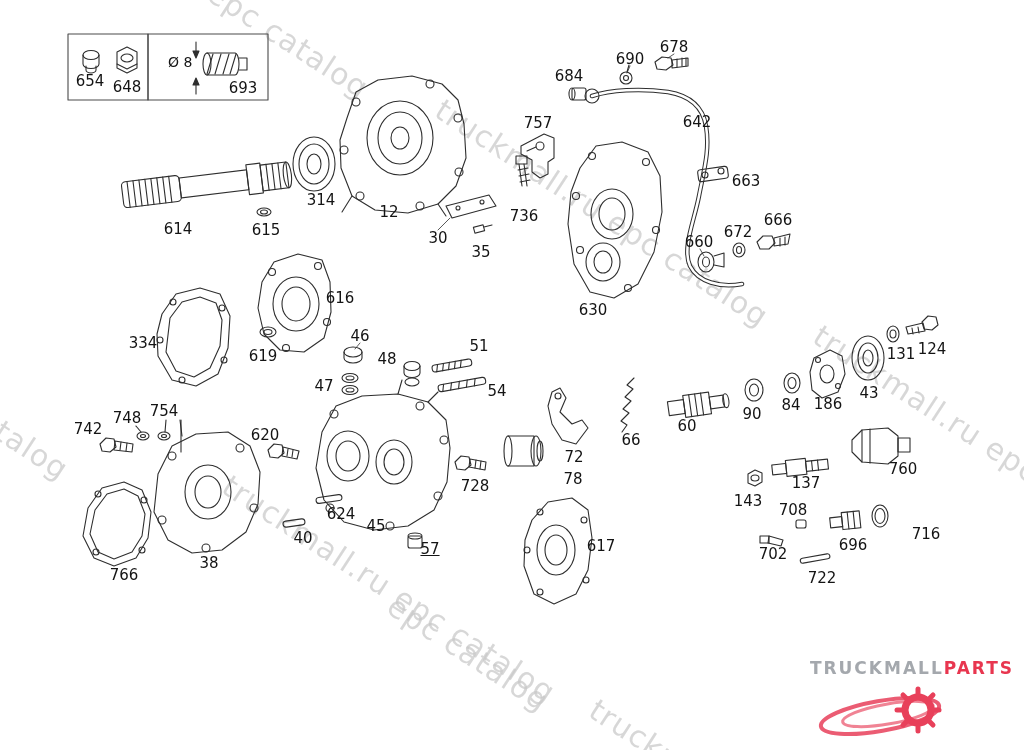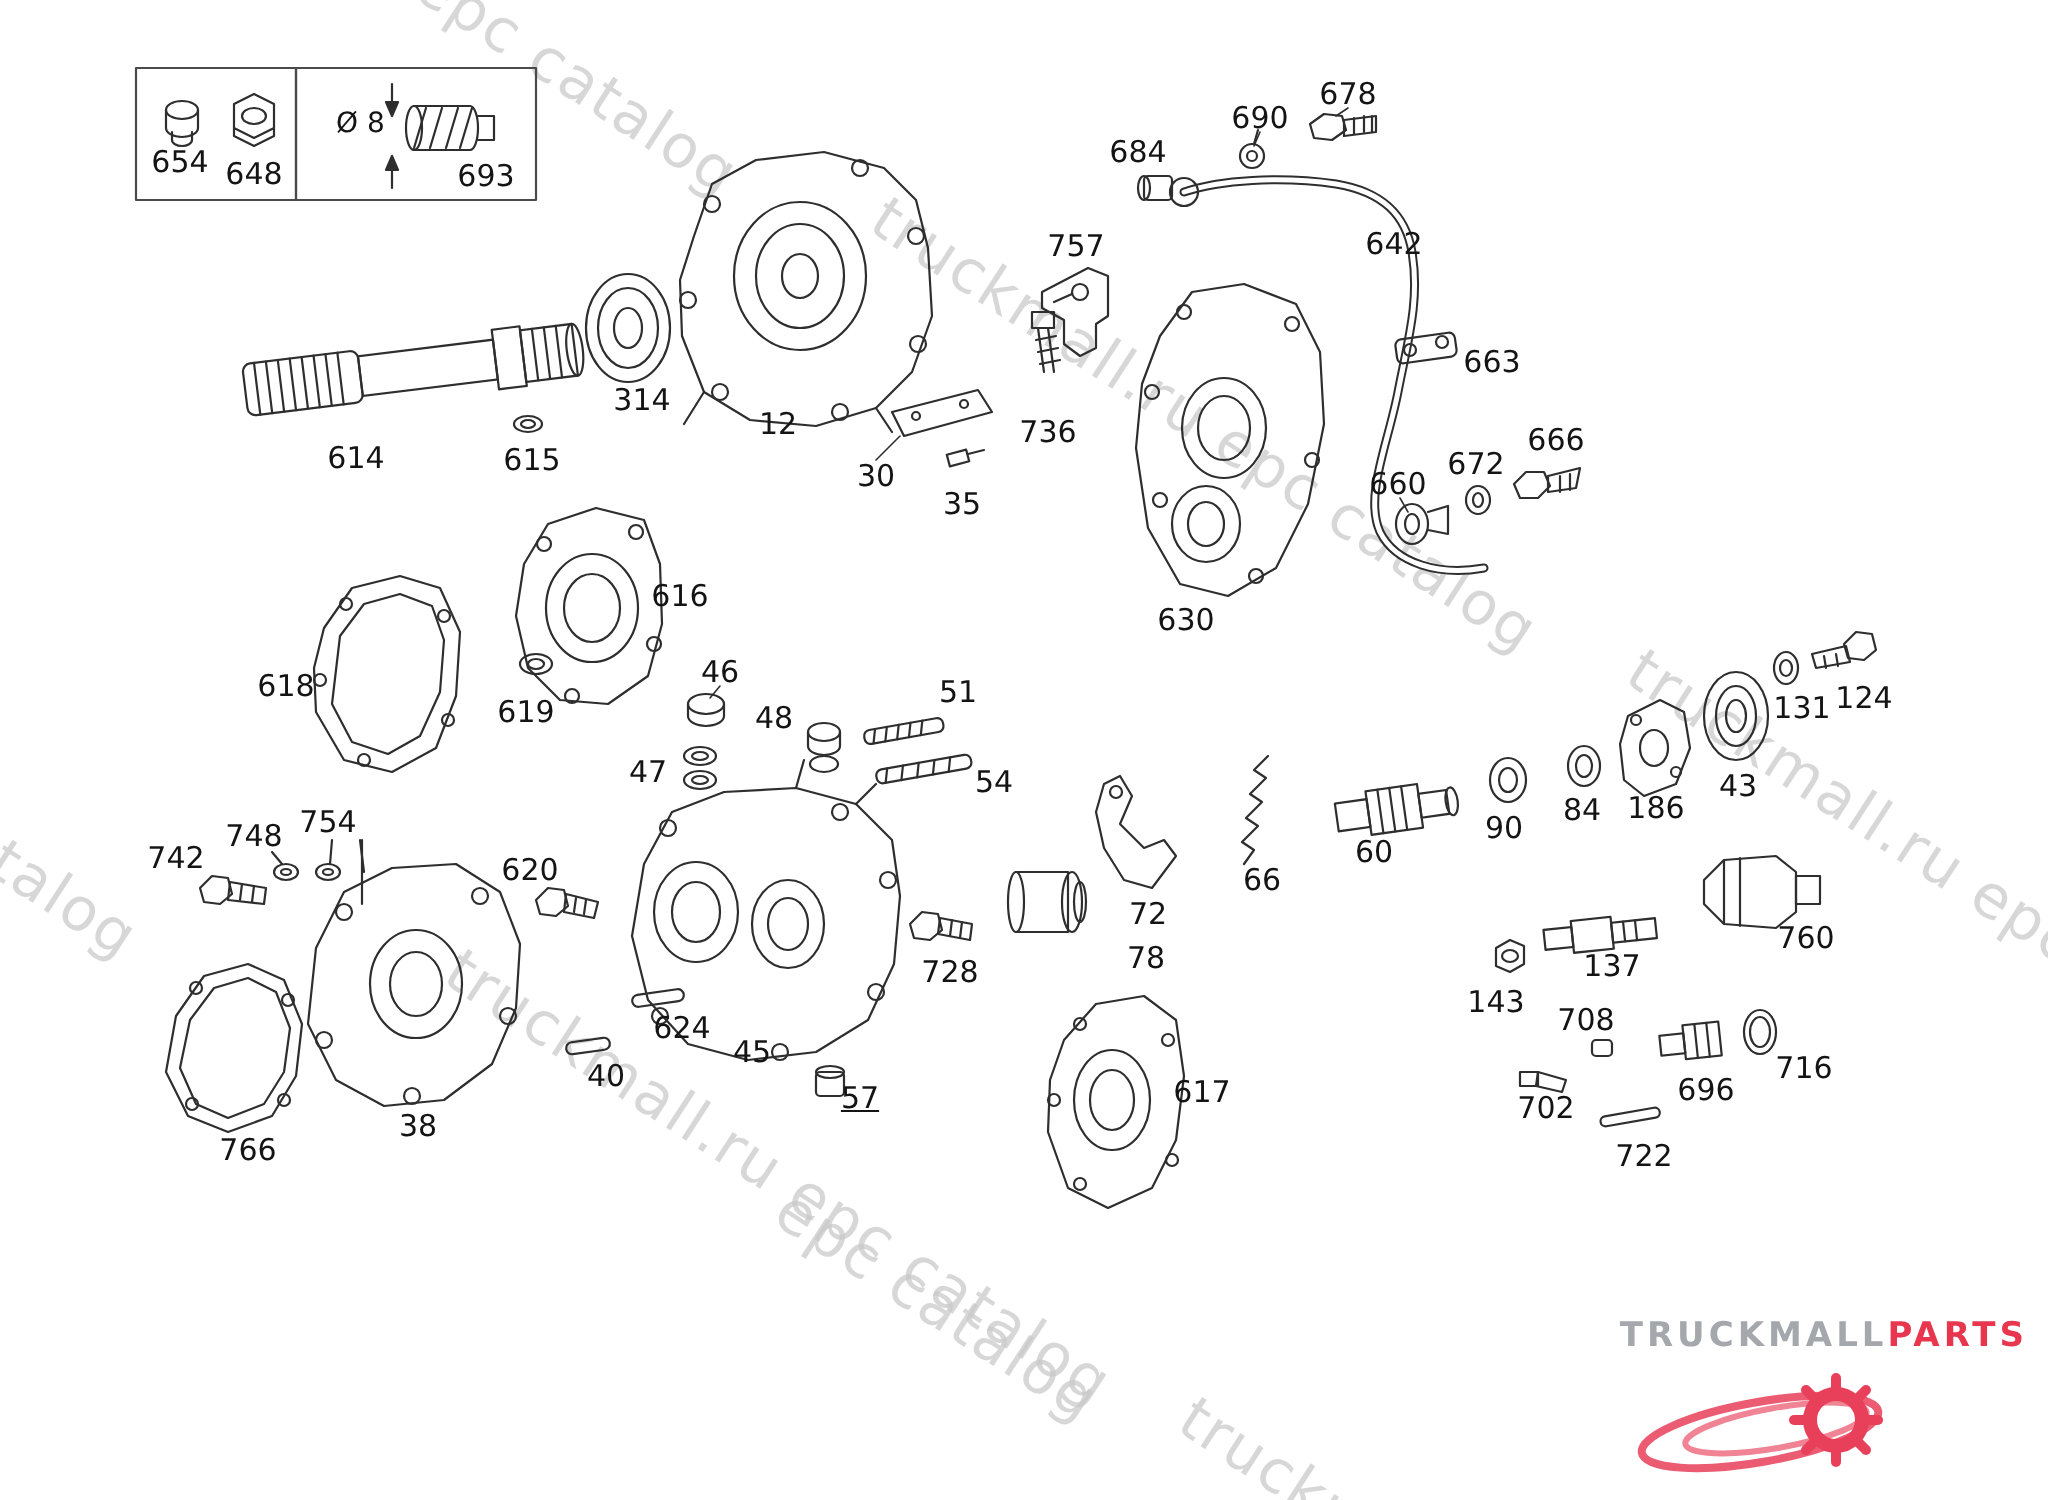--- a/index.html
+++ b/index.html
@@ -506,21 +506,21 @@
       <span class="part-label" style="left: 569px; top: 76px;">684</span>
       <span class="part-label" style="left: 630px; top: 59px;">690</span>
       <span class="part-label" style="left: 674px; top: 47px;">678</span>
       <span class="part-label" style="left: 697px; top: 122px;">642</span>
       <span class="part-label" style="left: 746px; top: 181px;">663</span>
       <span class="part-label" style="left: 699px; top: 242px;">660</span>
       <span class="part-label" style="left: 738px; top: 232px;">672</span>
       <span class="part-label" style="left: 778px; top: 220px;">666</span>
       <span class="part-label" style="left: 593px; top: 310px;">630</span>
       <span class="part-label" style="left: 340px; top: 298px;">616</span>
-      <span class="part-label" style="left: 143px; top: 343px;">618</span>
+      <span class="part-label" style="left: 143px; top: 343px;">334</span>
       <span class="part-label" style="left: 263px; top: 356px;">619</span>
       <span class="part-label" style="left: 360px; top: 336px;">46</span>
       <span class="part-label" style="left: 324px; top: 386px;">47</span>
       <span class="part-label" style="left: 387px; top: 359px;">48</span>
       <span class="part-label" style="left: 479px; top: 346px;">51</span>
       <span class="part-label" style="left: 497px; top: 391px;">54</span>
       <span class="part-label" style="left: 88px; top: 429px;">742</span>
       <span class="part-label" style="left: 127px; top: 418px;">748</span>
       <span class="part-label" style="left: 164px; top: 411px;">754</span>
       <span class="part-label" style="left: 265px; top: 435px;">620</span>
@@ -537,21 +537,21 @@
       <span class="part-label" style="left: 791px; top: 405px;">84</span>
       <span class="part-label" style="left: 828px; top: 404px;">186</span>
       <span class="part-label" style="left: 869px; top: 393px;">43</span>
       <span class="part-label" style="left: 901px; top: 354px;">131</span>
       <span class="part-label" style="left: 932px; top: 349px;">124</span>
       <span class="part-label" style="left: 903px; top: 469px;">760</span>
       <span class="part-label" style="left: 806px; top: 483px;">137</span>
       <span class="part-label" style="left: 748px; top: 501px;">143</span>
       <span class="part-label" style="left: 793px; top: 510px;">708</span>
       <span class="part-label" style="left: 853px; top: 545px;">696</span>
-      <span class="part-label" style="left: 902px; top: 534px;">716</span>
+      <span class="part-label" style="left: 926px; top: 534px;">716</span>
       <span class="part-label" style="left: 773px; top: 554px;">702</span>
       <span class="part-label" style="left: 822px; top: 578px;">722</span>
       <span class="part-label" style="left: 124px; top: 575px;">766</span>
       <span class="part-label" style="left: 209px; top: 563px;">38</span>
       <span class="part-label" style="left: 601px; top: 546px;">617</span>
     </div>
 
   <div class="logo">
     <div class="logo-text">
       <span>TRUCKMALL</span><span class="red">PARTS</span>

